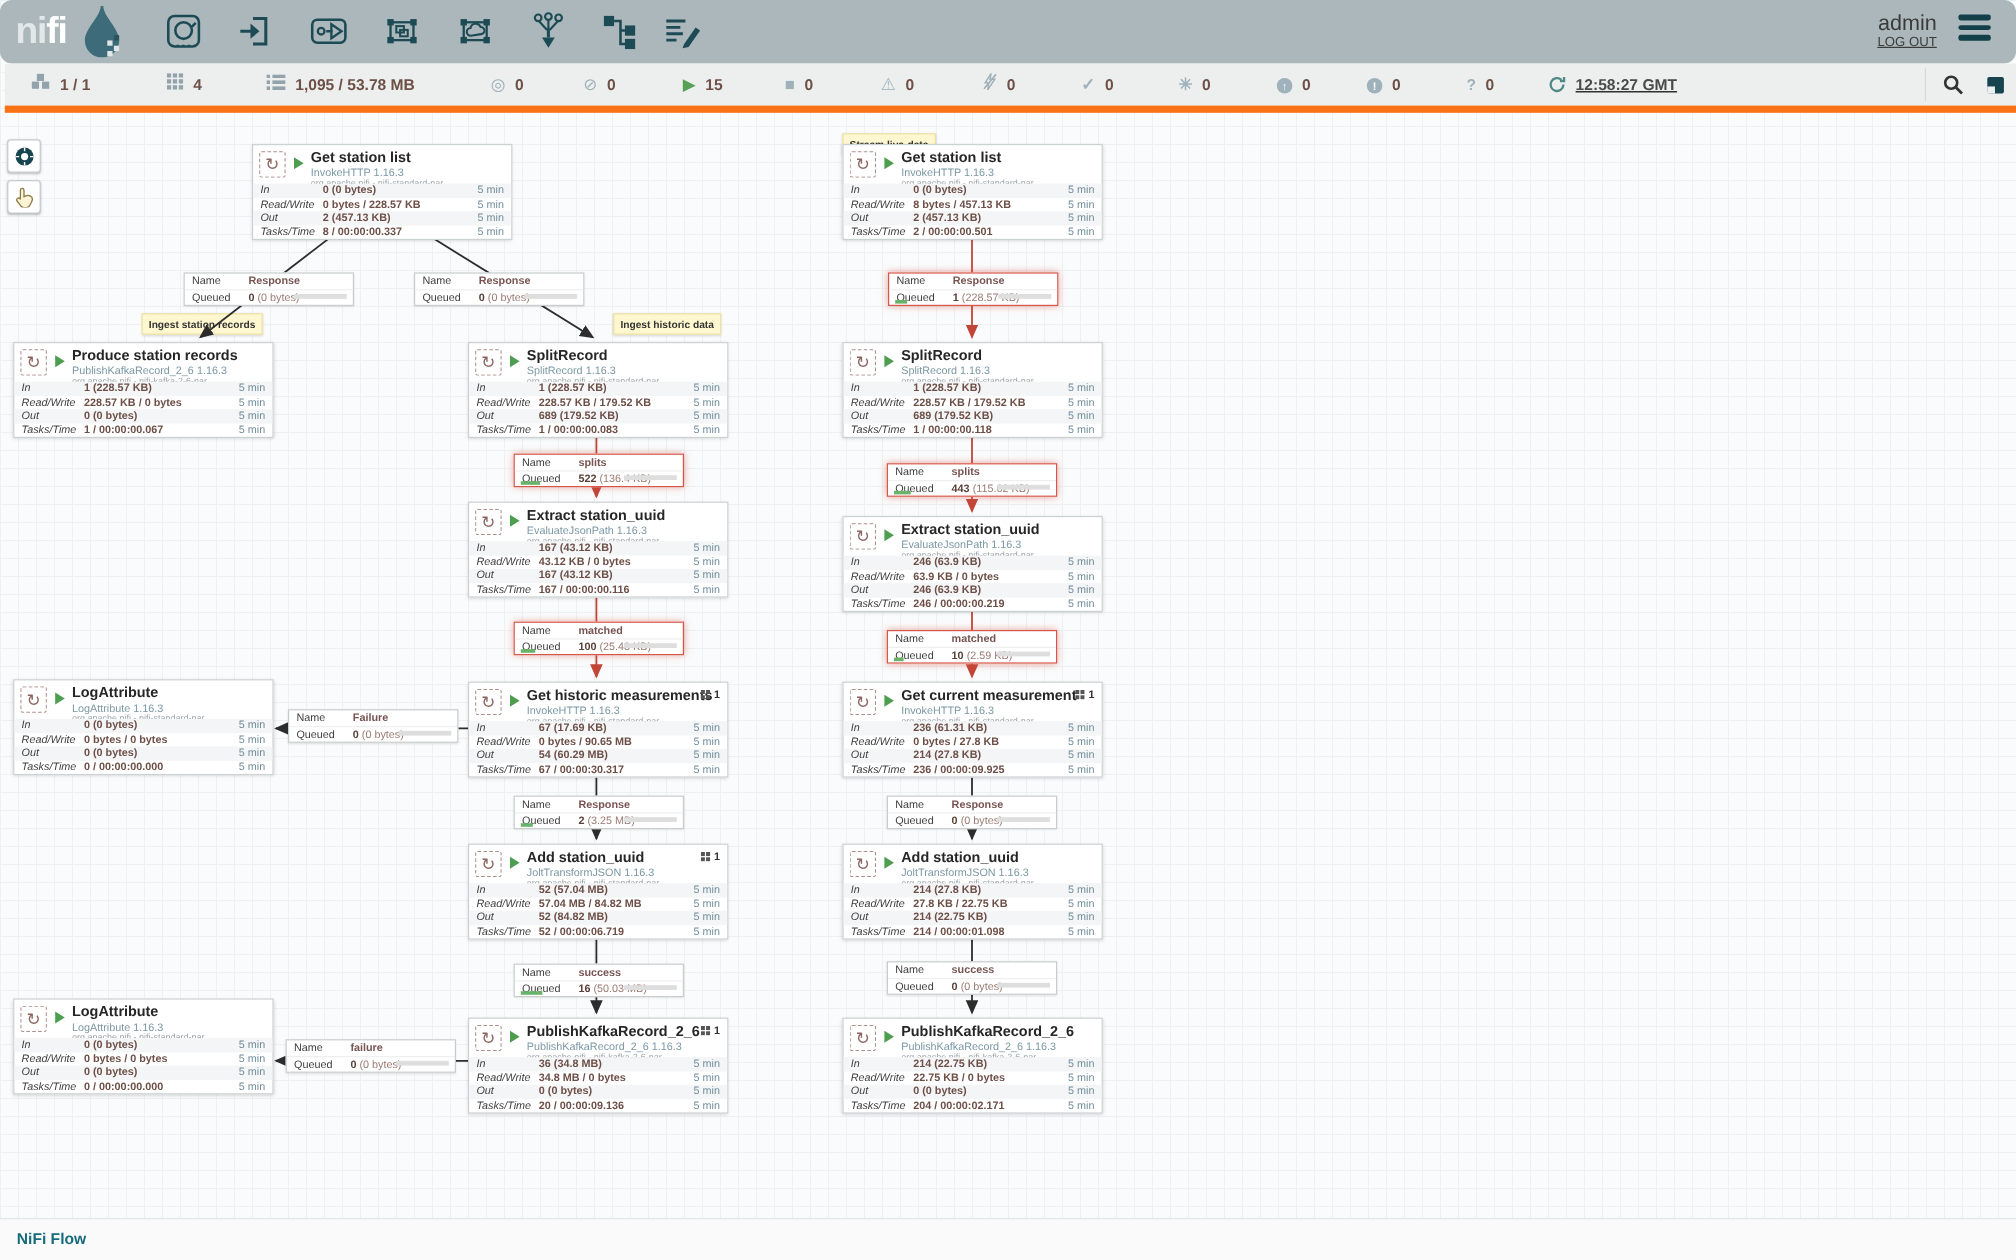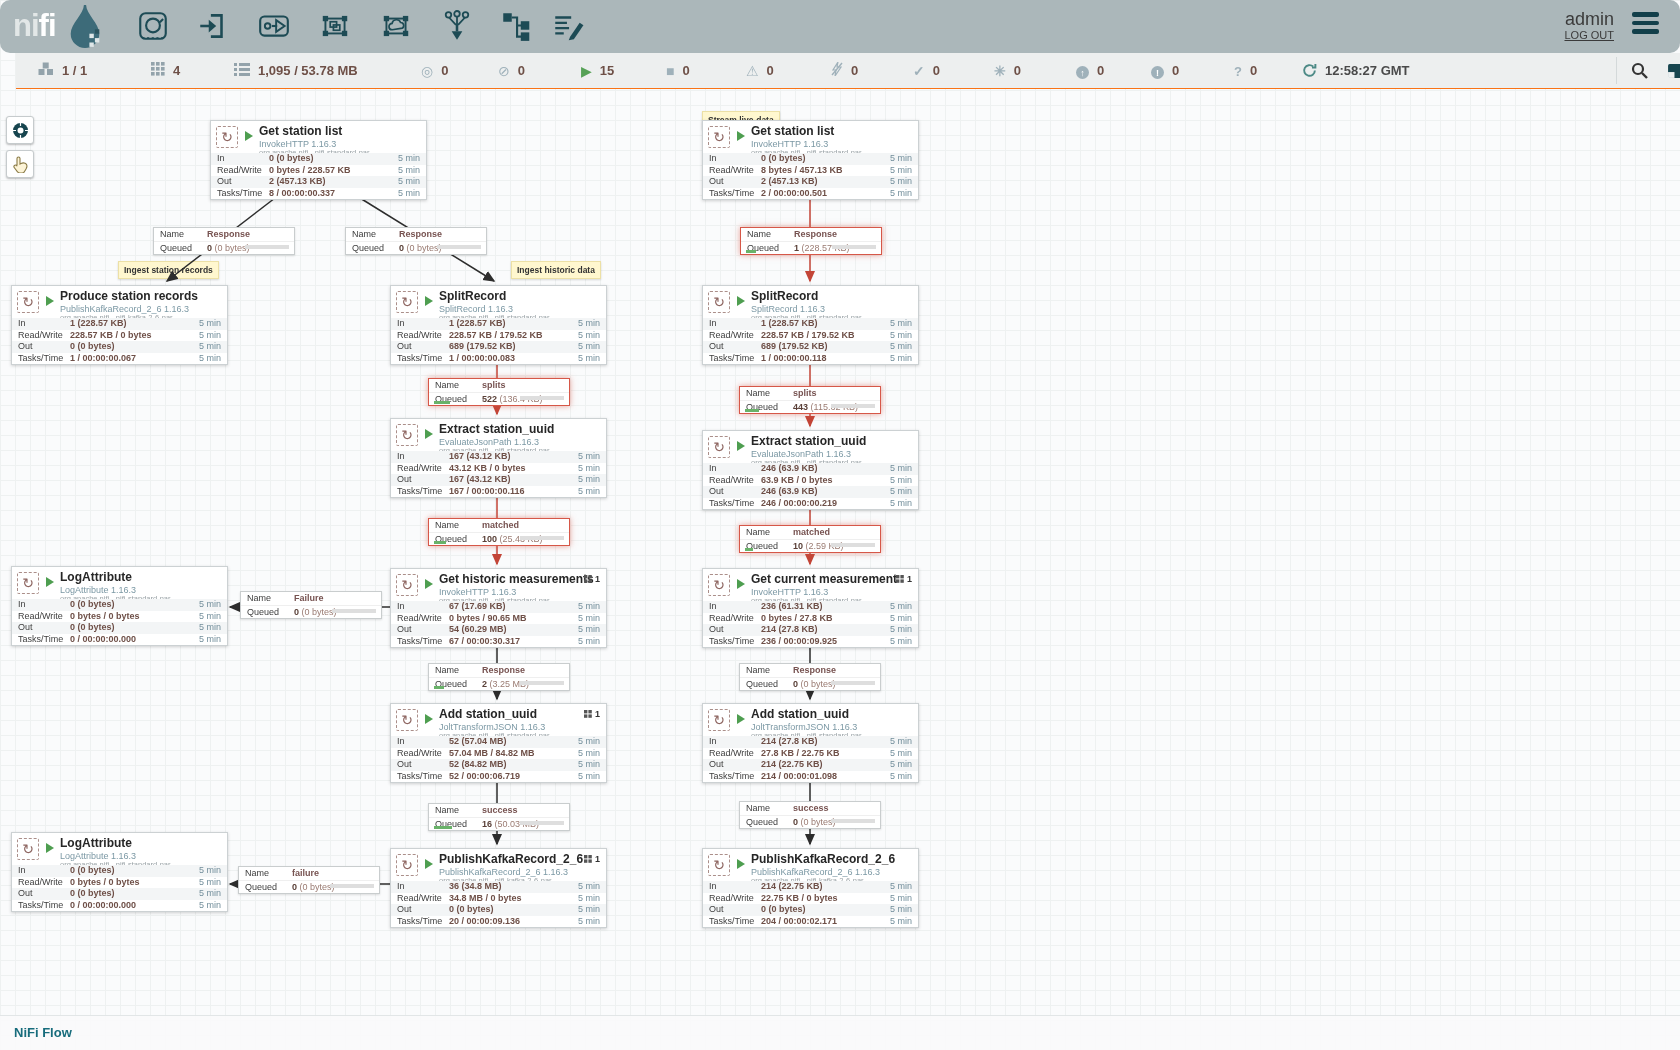--- a/index.html
+++ b/index.html
@@ -22,28 +22,28 @@
   .brand .lt{color:#e2e7e7;}
   .brand .bd{color:#ffffff;}
   .brand-drop{position:absolute;left:66px;top:4px;}
   .tb-icon{position:absolute;top:9px;width:34px;height:34px;cursor:grab;}
   .hdr-user{position:absolute;right:66px;top:9px;font-size:18px;color:#3b3b3b;text-align:right;}
   .hdr-logout{position:absolute;right:66px;top:29px;font-size:11px;color:#3b3b3b;text-decoration:underline;cursor:pointer;}
   .hamburger{position:absolute;right:21px;top:12px;width:27px;height:28px;cursor:pointer;}
   .hamburger div{height:4.5px;background:#123f4a;border-radius:2px;margin-bottom:4px;}
 
   
-  #statusbar{position:absolute;top:53px;left:16px;right:0;height:35px;background:#edefef;
-             border-bottom:1px solid #f97316;z-index:10;}
+  #statusbar{position:absolute;top:53px;left:4px;right:0;height:35px;background:#edefef;
+             border-bottom:6px solid #f97316;z-index:10;}
   .st-item{position:absolute;top:0;height:35px;display:flex;align-items:center;gap:8px;}
   .st-item .cnt{font-size:13px;font-weight:bold;color:#6e5047;}
   .si{font-size:14px;line-height:14px;}
   .circ{width:13px;height:13px;border-radius:50%;background:#9fb1ba;color:#fff;font-size:9px;
         font-weight:bold;display:inline-flex;align-items:center;justify-content:center;}
-  #refresh-area{position:absolute;left:1286px;top:0;height:35px;display:flex;align-items:center;gap:8px;}
+  #refresh-area{position:absolute;left:1286px;top:0;height:35px;display:flex;align-items:center;gap:8px;text-decoration:underline;}
   #refresh-time{font-size:13px;font-weight:bold;color:#4a4a4a;}
   .st-sep{position:absolute;left:1600px;top:4px;height:27px;border-left:1px solid #d4d9da;}
   .st-btn{position:absolute;top:0;width:34px;height:35px;display:flex;align-items:center;justify-content:center;cursor:pointer;}
 
   
   .pal-btn{position:absolute;left:6px;width:26px;height:26px;background:#fff;border:1px solid #c6cbcd;
            border-radius:3px;box-shadow:0 1px 2px rgba(0,0,0,.25);z-index:6;
            display:flex;align-items:center;justify-content:center;cursor:pointer;}
 
   
@@ -54,21 +54,21 @@
   .run-icon{position:absolute;left:34px;top:10px;width:0;height:0;border-left:8px solid #4e9e50;
             border-top:5px solid transparent;border-bottom:5px solid transparent;}
   .proc-name{position:absolute;left:48px;top:3px;font-size:12px;font-weight:bold;color:#262626;white-space:nowrap;}
   .proc-type{position:absolute;left:48px;top:17.5px;font-size:9px;color:#7b98a4;white-space:nowrap;}
   .proc-bundle{position:absolute;left:48px;top:26.5px;font-size:7.5px;color:#99a2a6;white-space:nowrap;}
   .proc-badge{position:absolute;right:6px;top:5px;display:flex;align-items:center;gap:3px;
               font-size:9px;font-weight:bold;color:#333;}
   .proc-stats{position:absolute;left:0;right:0;top:32px;}
   .stat-row{display:flex;height:11.5px;line-height:11.5px;font-size:9px;padding:0 6px;}
   .stat-row:nth-child(odd){background:#f3f5f6;}
-  .sk{width:52px;color:#404040;}
+  .sk{width:52px;color:#404040;font-style:italic;}
   .sv{flex:1;font-weight:bold;color:#6e4f47;white-space:nowrap;}
   .sw{color:#728e9b;}
 
   
   .conn-label{position:absolute;width:140px;height:26px;background:#fff;border:1px solid #c9cdce;
               box-shadow:0 1px 2px rgba(0,0,0,.12);font-size:9px;cursor:pointer;}
   .conn-label.alert{border:1px solid #d65748;box-shadow:0 0 6px rgba(214,87,72,.55);}
   .cl-row{height:12.5px;line-height:12.5px;padding-left:6px;border-bottom:1px solid #efefef;}
   .cl-row2{height:12.5px;line-height:12.5px;padding-left:6px;position:rel ative;}
   .ck{display:inline-block;width:47px;color:#3d3d3d;}

